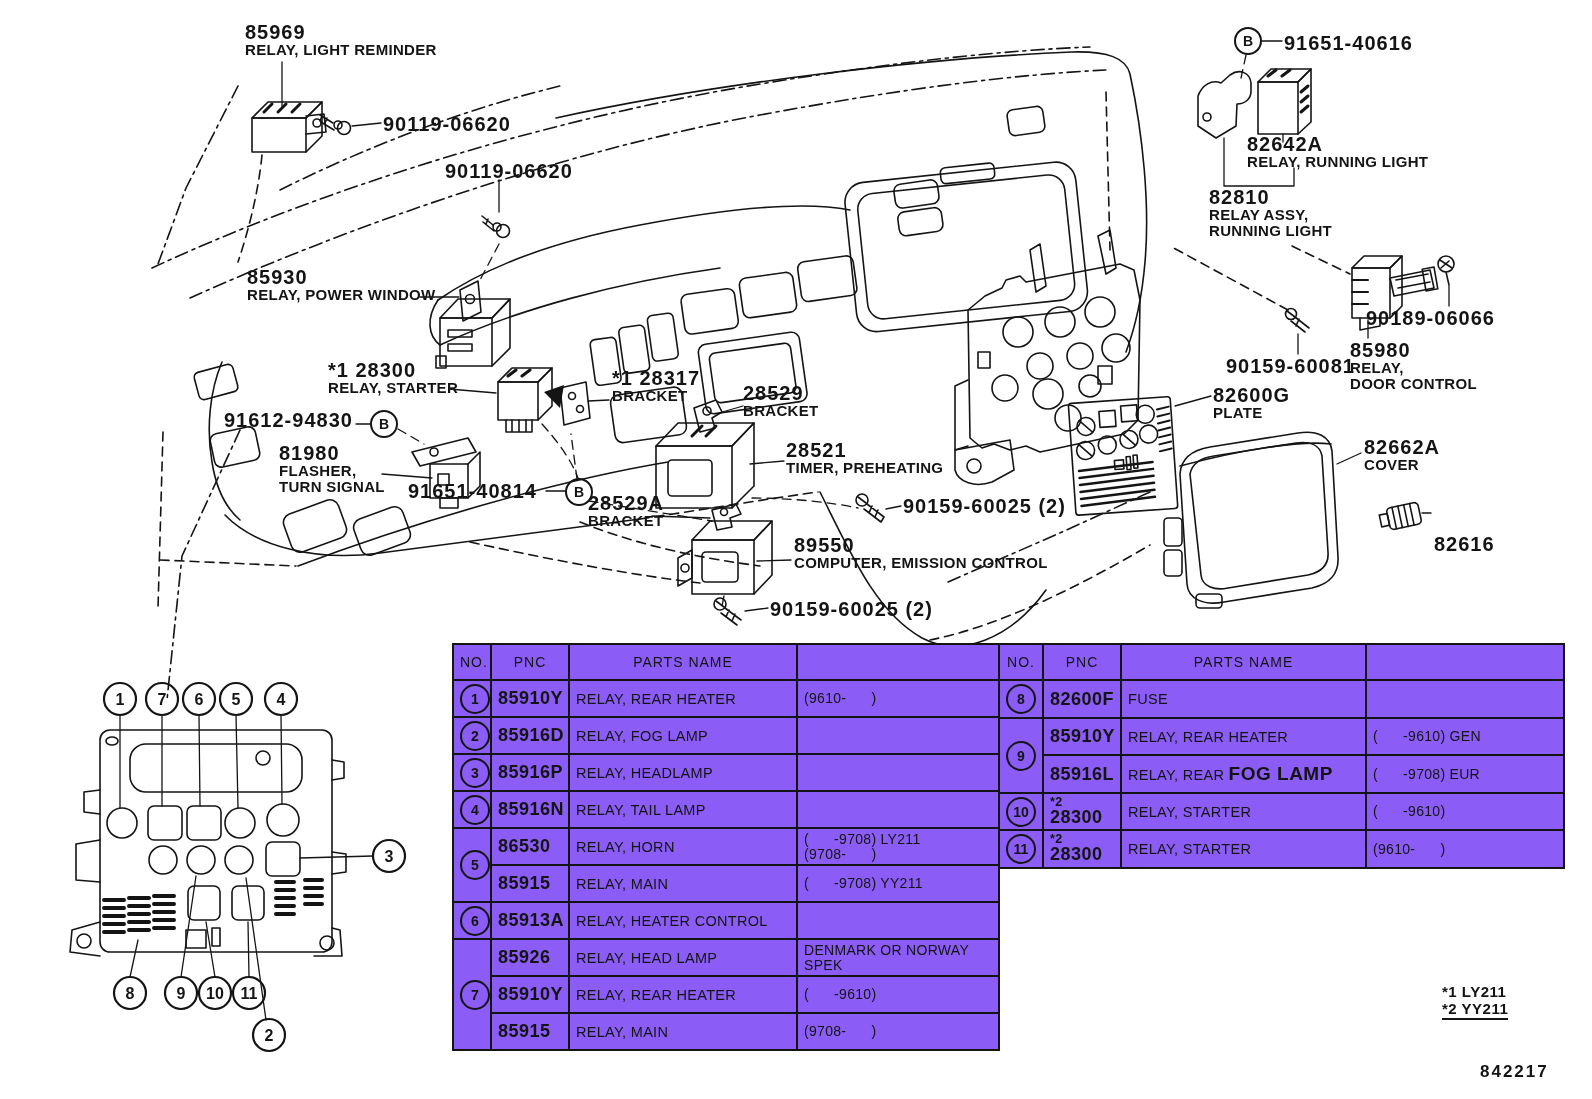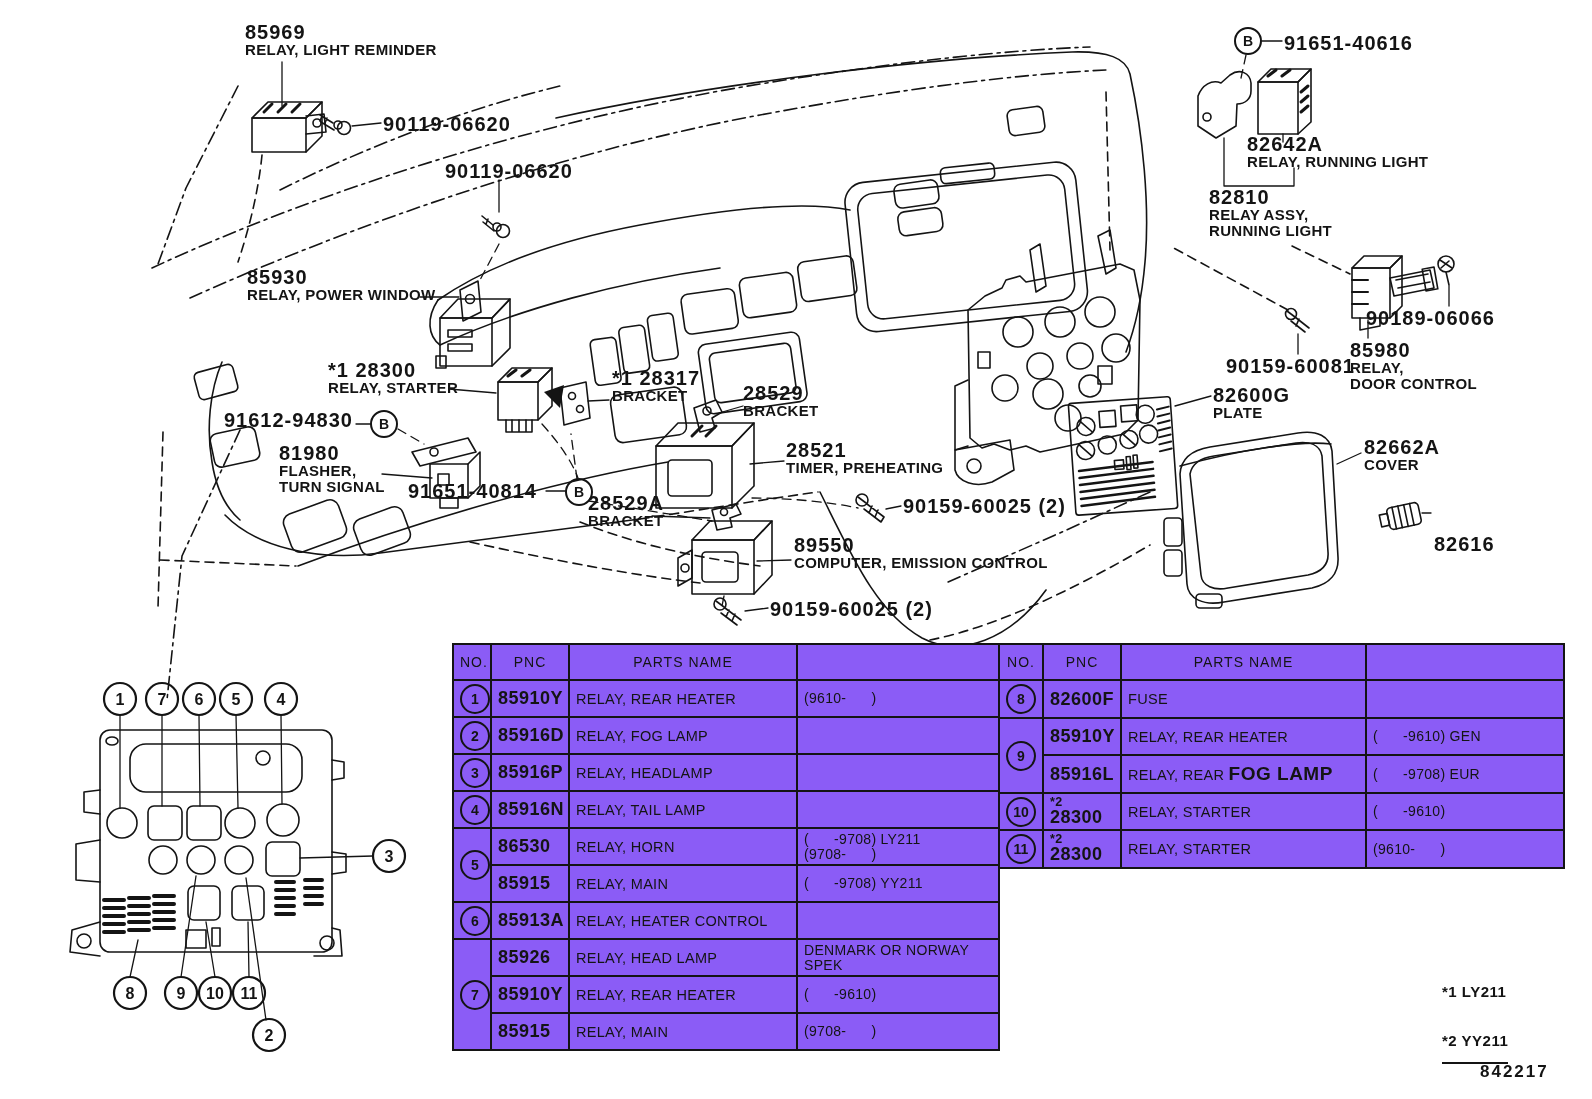--- a/index.html
+++ b/index.html
@@ -7,21 +7,21 @@
          font-family:"Liberation Sans",sans-serif;color:#141414;}
   svg{position:absolute;left:0;top:0;}
   .art{stroke:#141414;fill:none;stroke-width:1.6;stroke-linecap:round;stroke-linejoin:round;}
   .dd{stroke-dasharray:13 5 3 5;}
   .dh{stroke-dasharray:9 6;}
   .ld{stroke-width:1.3;}
   .co{position:absolute;white-space:nowrap;}
   .num{font-size:20px;font-weight:700;letter-spacing:1px;line-height:20px;}
   .desc{font-size:15px;font-weight:700;letter-spacing:.3px;line-height:15.5px;white-space:pre-line;}
   .footnote{position:absolute;font-size:15px;font-weight:700;letter-spacing:.5px;line-height:16px;}
-  .fn-ul{border-bottom:2px solid #141414;padding-bottom:13px;margin-top:32px;}
+  .fn-ul{border-bottom:2px solid #141414;padding-bottom:1px;}
   .pagecode{position:absolute;font-size:17px;font-weight:700;letter-spacing:2px;}
   table.parts{position:absolute;border-collapse:collapse;table-layout:fixed;background:#8b5cf6;}
   table.parts td,table.parts th{border:2px solid #141414;padding:0 6px;overflow:hidden;
       font-family:"Liberation Sans",sans-serif;color:#141414;vertical-align:middle;}
   th.hd{font-size:14px;font-weight:400;letter-spacing:1px;text-align:center;}
   td.no{text-align:center;padding:0;}
   td.pnc{font-size:18px;font-weight:700;letter-spacing:.5px;text-align:left;padding-left:8px;}
   td.name{font-size:14.5px;letter-spacing:.3px;}
   td.rmk{font-size:14px;letter-spacing:.3px;white-space:pre-wrap;line-height:15px;margin-top:41px;}
   .cno{display:inline-flex;width:26px;height:26px;border:2px solid #141414;border-radius:50%;

